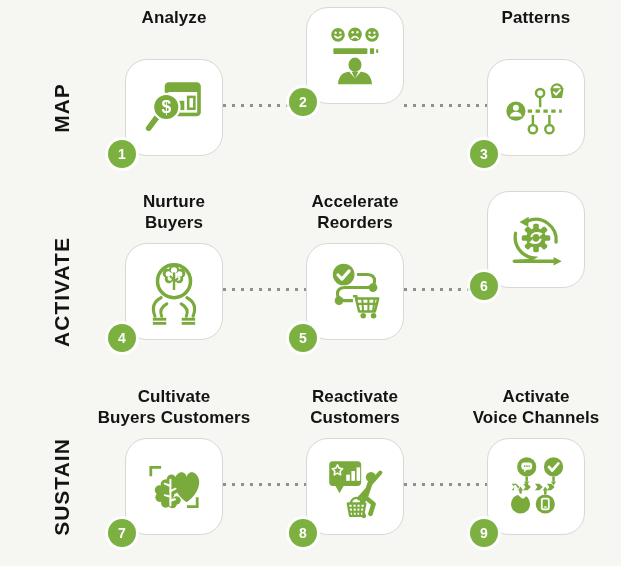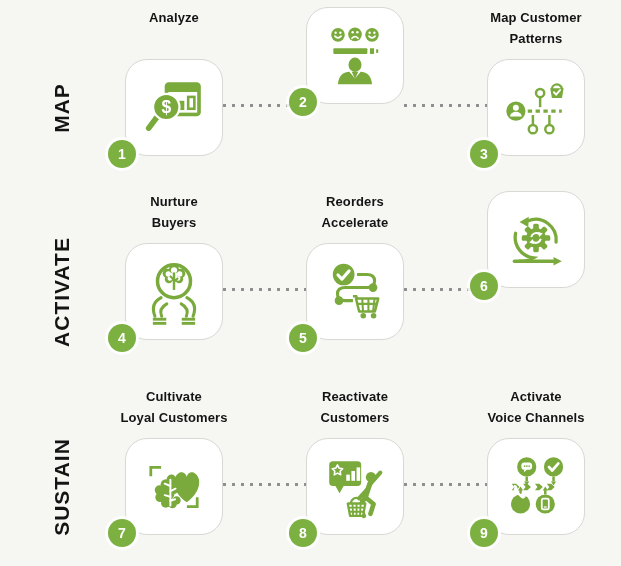--- a/index.html
+++ b/index.html
@@ -8,21 +8,21 @@
           font-family:"Liberation Sans","DejaVu Sans",sans-serif;}
   .row{position:absolute;left:0;width:621px;height:178px;}
   .row1{top:7px}.row2{top:191px}.row3{top:386px}
   .row-label-wrap{position:absolute;left:16px;top:52px;width:92px;height:97px;
                   display:flex;align-items:center;justify-content:center;}
   .row-label{transform:rotate(-90deg);font-size:21px;font-weight:700;letter-spacing:1px;
              color:var(--title,#111);white-space:nowrap;}
   .cards{position:absolute;left:125px;top:0;display:flex;align-items:flex-start;}
   .card-col{width:98px;display:flex;flex-direction:column;align-items:center;}
   .card-title{height:42px;margin-bottom:10px;display:flex;flex-direction:column;align-items:center;
-              justify-content:flex-start;text-align:center;font-size:13px;line-height:21px;
+              justify-content:flex-start;text-align:center;font-size:17px;line-height:21px;
               font-weight:700;color:var(--title,#161616);white-space:nowrap;letter-spacing:.1px;}
   .card{position:relative;box-sizing:border-box;width:98px;height:97px;background:#fff;
         border:1.6px solid var(--card-border,#d8d8d5);border-radius:22px;
         display:flex;align-items:center;justify-content:center;}
   .card svg{color:var(--green,#7aaa3c);display:block;}
   .badge{position:absolute;left:-18px;bottom:-13px;width:28px;height:28px;border-radius:50%;
          background:var(--badge-green,#7cb142);box-shadow:0 0 0 3px rgba(255,255,255,.85);
          color:#fff;font-size:14px;font-weight:700;display:flex;align-items:center;justify-content:center;}
   .connector{width:83px;height:3px;margin-top:97px;flex-shrink:0;
              background-image:repeating-linear-gradient(90deg,var(--dot,#909090) 0,var(--dot,#909090) 2.6px,transparent 2.6px,transparent 9px);}
@@ -92,21 +92,20 @@
           <div class="badge">
             <span>2</span>
           </div>
         </div>
       </div>
 
       <div class="connector"></div>
 
       <div class="card-col">
         <div class="card-title">
-          <span>Map Customer</span>
           <span>Patterns</span>
         </div>
         <div class="card">
           <svg width="66" height="66" viewBox="0 0 64 64">
             <line x1="24" y1="35" x2="57" y2="35" stroke="currentColor" stroke-width="3.2" stroke-dasharray="4.2 3.4"></line>
             <circle cx="12.5" cy="35" r="9.3" fill="currentColor"></circle>
             <circle cx="12.5" cy="31.8" r="2.9" fill="#fff"></circle>
             <path d="M6.8,40.3 a5.7,4.6 0 0 1 11.4,0 z" fill="#fff"></path>
             <line x1="36" y1="21.5" x2="36" y2="31.2" stroke="currentColor" stroke-width="2.4"></line>
             <circle cx="36" cy="17.5" r="4" fill="#fff" stroke="currentColor" stroke-width="2.4"></circle>
@@ -175,22 +174,22 @@
           <div class="badge">
             <span>4</span>
           </div>
         </div>
       </div>
 
       <div class="connector"></div>
 
       <div class="card-col">
         <div class="card-title">
+          <span>Accelerate</span>
           <span>Reorders</span>
-          <span>Accelerate</span>
         </div>
         <div class="card">
           <svg width="66" height="66" viewBox="0 0 64 64">
             <path d="M34,15 H43.5 C49,15 51,18 51,21.3 C51,24.7 49,27.7 43.5,27.7 H22.5 C17,27.7 15,30.7 15,34 C15,37.4 17,40.4 22.5,40.4 H30" stroke="currentColor" stroke-width="3" fill="none"></path>
             <circle cx="49.5" cy="27.7" r="4.2" fill="currentColor"></circle>
             <circle cx="16.5" cy="40.4" r="4.2" fill="currentColor"></circle>
             <circle cx="21" cy="15" r="10.5" fill="currentColor"></circle>
             <path d="M15.5,15.5 l3.8,4 7,-8" stroke="#fff" stroke-width="3" fill="none" stroke-linecap="round" stroke-linejoin="round"></path>
             <path d="M30,36.2 h3.2 l0.8,2.2" stroke="currentColor" stroke-width="2.4" fill="none"></path>
             <path d="M33,38.4 h21.5 l-3.2,12.4 h-15.3 z" stroke="currentColor" stroke-width="2.4" fill="none" stroke-linejoin="round"></path>
@@ -239,21 +238,21 @@
 
   <div class="row row3">
     <div class="row-label-wrap">
       <div class="row-label">SUSTAIN</div>
     </div>
     <div class="cards">
 
       <div class="card-col">
         <div class="card-title">
           <span>Cultivate</span>
-          <span>Loyal Customers</span>
+          <span>Buyers Customers</span>
         </div>
         <div class="card">
           <svg width="66" height="66" viewBox="0 0 64 64">
             <path d="M9.5,21.5 V13 H19.5" stroke="currentColor" stroke-width="2.7" fill="none"></path>
             <path d="M54.5,42 V51 H44.5" stroke="currentColor" stroke-width="2.7" fill="none"></path>
             <path d="M44,46.5 C32.5,38.5 29,26 35,19.8 C39.3,15.4 44,18.6 44.3,22.6 C44.6,18.6 49.3,15.4 53.6,19.8 C59.6,26 56,38.5 44.6,46.5 C44.4,46.6 44.2,46.6 44,46.5 Z" fill="currentColor"></path>
             <g fill="currentColor">
               <circle cx="24" cy="29.5" r="5"></circle>
                 <circle cx="18" cy="35" r="4.7"></circle>
                 <circle cx="18.5" cy="42" r="4.6"></circle>

